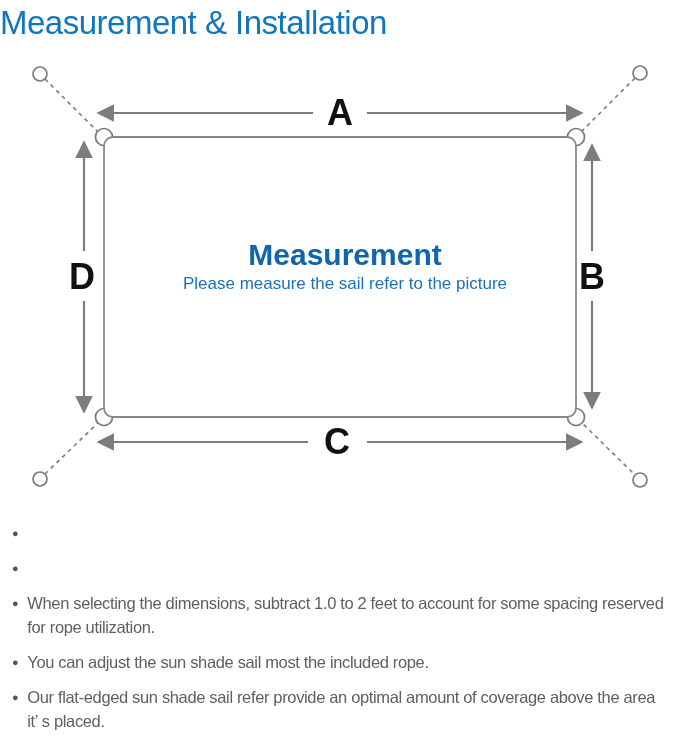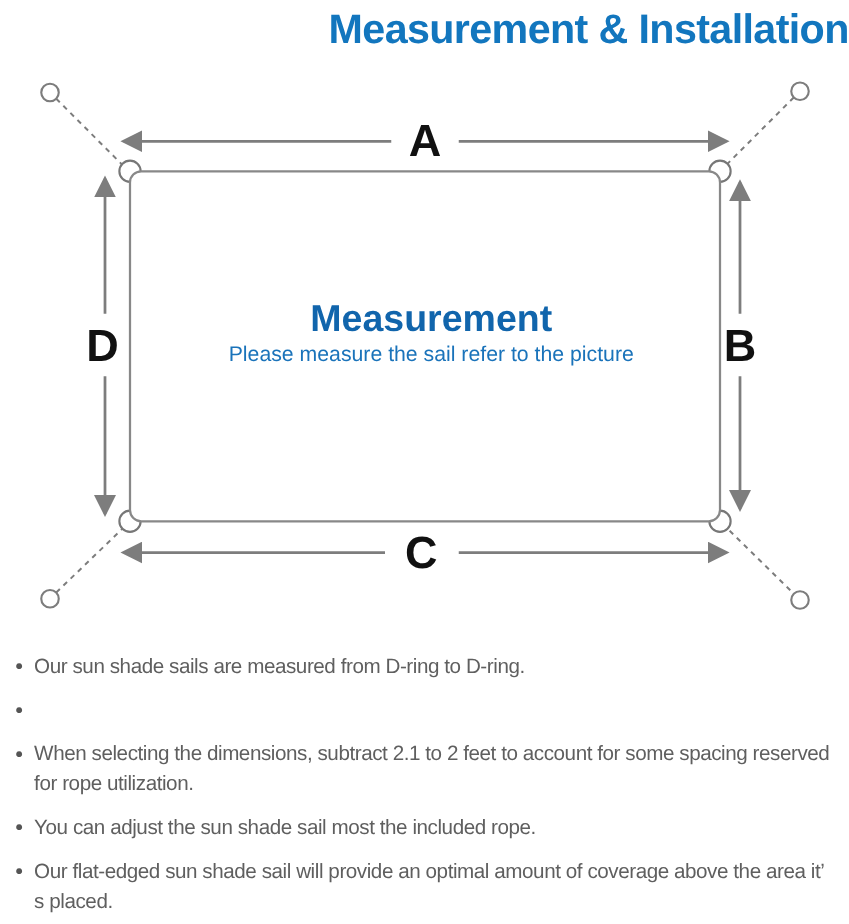--- a/index.html
+++ b/index.html
@@ -3,23 +3,23 @@
 <meta charset="utf-8">
 <style>
   * { margin: 0; padding: 0; box-sizing: border-box; }
   html, body {
     width: 679px; height: 739px;
     background: #ffffff;
     font-family: "Liberation Sans", sans-serif;
     overflow: hidden;
   }
   .page-title {
-    text-align: right;
+    text-align: left;
     color: #1276be;
-    font-weight: bold;
+    font-weight: normal;
     font-size: 33px;
     letter-spacing: -0.5px;
     padding-top: 4px;
     height: 51px;
   }
   .diagram-wrap {
     width: 679px; height: 460px;
     position: relative;
   }
   svg text { font-family: "Liberation Sans", sans-serif; }
@@ -116,30 +116,29 @@
     <text class="dim-label" x="82" y="238" text-anchor="middle">D</text>
 
     <text class="center-heading" x="345" y="214" text-anchor="middle">Measurement</text>
     <text class="center-subtitle" x="345" y="238" text-anchor="middle">Please measure the sail refer to the picture</text>
   </svg>
 </div>
 
 <div class="bullets">
   <div class="bullet">
     <span class="dot">●</span>
-    <span class="btxt">Our sun shade sails are measured from D-ring to D-ring.</span>
   </div>
   <div class="bullet">
     <span class="dot">●</span>
   </div>
   <div class="bullet">
     <span class="dot">●</span>
-    <span class="btxt">When selecting the dimensions, subtract 2.1 to 2 feet to account for some spacing reserved for rope utilization.</span>
+    <span class="btxt">When selecting the dimensions, subtract 1.0 to 2 feet to account for some spacing reserved for rope utilization.</span>
   </div>
   <div class="bullet">
     <span class="dot">●</span>
     <span class="btxt">You can adjust the sun shade sail most the included rope.</span>
   </div>
   <div class="bullet">
     <span class="dot">●</span>
-    <span class="btxt">Our flat-edged sun shade sail will provide an optimal amount of coverage above the area it’ s placed.</span>
+    <span class="btxt">Our flat-edged sun shade sail refer provide an optimal amount of coverage above the area it’ s placed.</span>
   </div>
 </div>
 
 </body></html>

